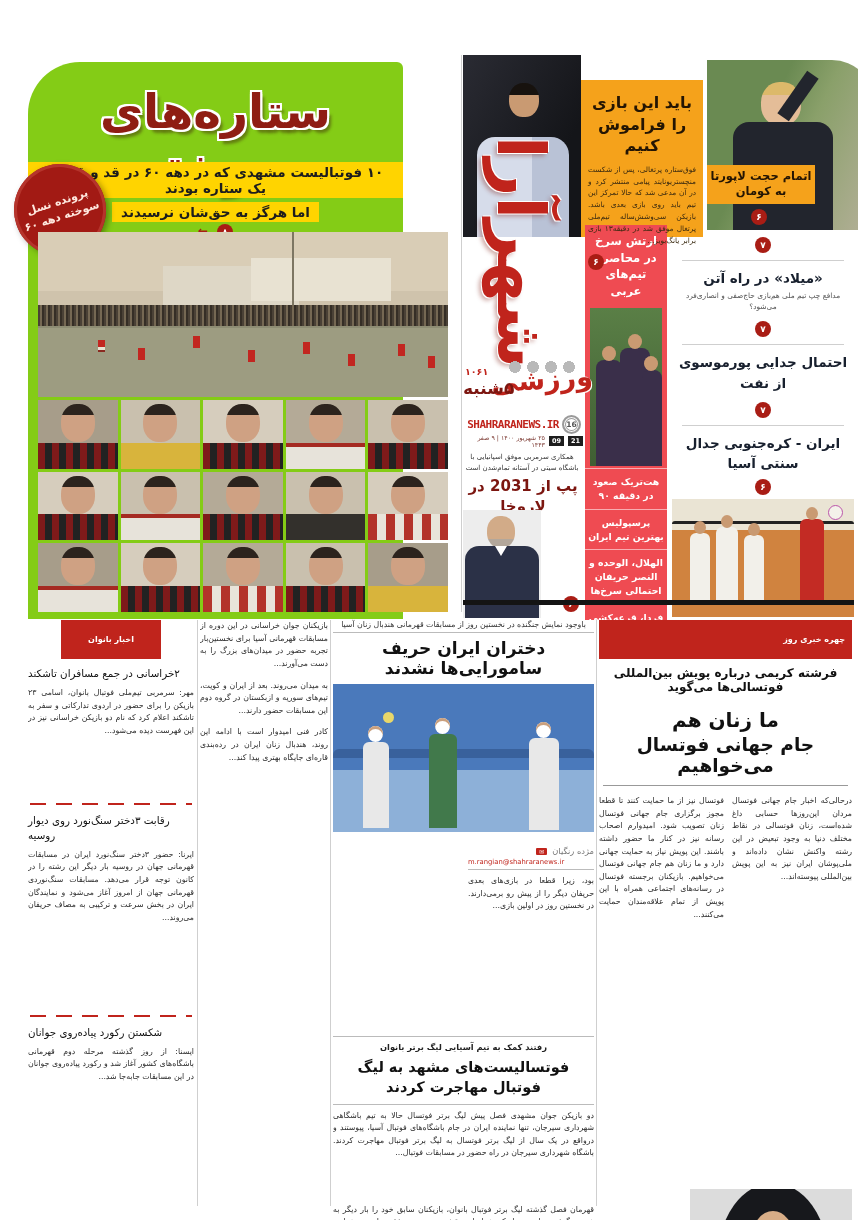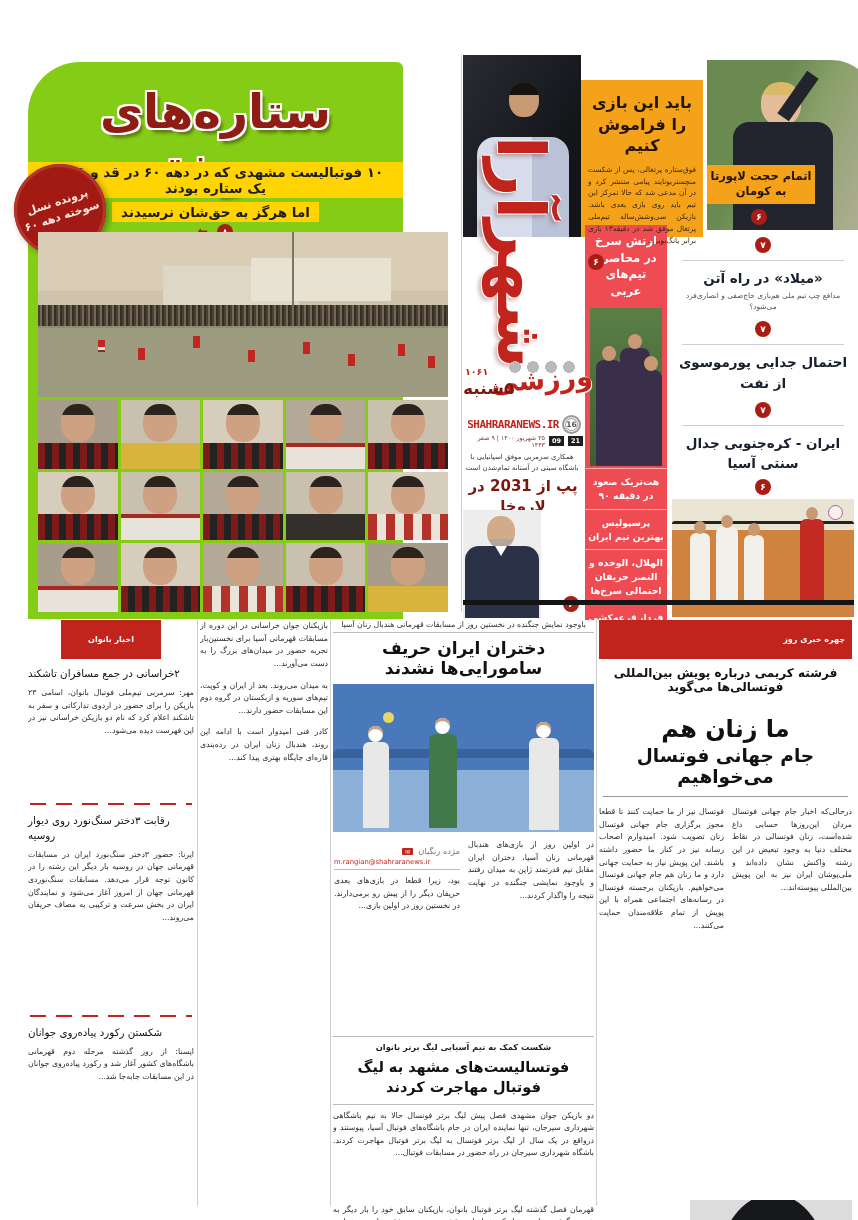--- a/index.html
+++ b/index.html
@@ -157,21 +157,21 @@
   .byline .nm{font-size:8.3px;color:#777;}
   .byline .em{font-size:6.8px;color:#c0241c;direction:ltr;text-align:left;display:block;}
   .mail-ic{display:inline-block;background:#c0241c;color:#fff;font-size:6px;padding:0 3px;border-radius:1px;}
   .futsal{margin-top:9px;border-top:1px solid #bbb;padding-top:5px;}
   .futsal-kicker{font-size:8.3px;font-weight:bold;color:#222;text-align:center;}
   .futsal-h{font-size:14.5px;font-weight:bold;color:#111;text-align:center;line-height:1.4;margin:5px 0;border-bottom:1px solid #bbb;padding-bottom:6px;}
   
   .col-karimi{left:599px;top:620px;width:253px;}
   .col-karimi .banner{text-align:right;margin-bottom:7px;}
   .kar-kicker{font-size:12px;font-weight:bold;color:#111;text-align:center;}
-  .kar-h1{font-size:24px;font-weight:bold;color:#111;text-align:center;margin-top:21px;}
+  .kar-h1{font-size:20px;font-weight:bold;color:#111;text-align:center;margin-top:14px;}
   .kar-h2{font-size:18.5px;font-weight:bold;color:#111;text-align:center;margin-top:2px;}
   .kar-rule{height:1px;background:#999;margin:9px 4px;}
   .kar-cols{display:flex;gap:8px;position:relative;}
   .kar-cols .c-right{width:120px;height:382px;}
   .kar-cols .c-left{width:125px;height:574px;}
   .ph-karimi{position:absolute;right:-91px;top:394px;width:162px;height:196px;overflow:hidden;background:#dcdcdc;}
   .ph-karimi .hijab{position:absolute;left:28px;top:-6px;width:110px;height:150px;border-radius:50% 50% 40% 40%;background:#17181c;}
   .ph-karimi .face{position:absolute;left:62px;top:22px;width:42px;height:54px;border-radius:50%;background:#d8ad87;}
 </style>
 </head>
@@ -342,33 +342,30 @@
       <i class="g1"></i>
       <i class="g2"></i>
       <i class="g3"></i>
       <b class="h1"></b>
       <b class="h2"></b>
       <b class="h3"></b>
       <i class="ball"></i>
     </div>
     <div class="hand-cols">
       <div>
-        <div class="body-text" style="height:188px;">در اولین روز از بازی‌های هندبال قهرمانی زنان آسیا، دختران ایران مقابل تیم قدرتمند ژاپن به میدان رفتند و باوجود نمایشی جنگنده در نهایت نتیجه را واگذار کردند...</div>
-      </div>
-      <div>
         <div class="byline">
           <span class="nm">مژده رنگیان</span>
           <span class="mail-ic">✉</span>
           <span class="em">m.rangian@shahraranews.ir</span>
         </div>
         <div class="body-text" style="height:152px;">بود، زیرا قطعا در بازی‌های بعدی حریفان دیگر را از پیش رو برمی‌دارند. در نخستین روز در اولین بازی...</div>
       </div>
     </div>
     <div class="futsal">
-      <div class="futsal-kicker">شکست کمک به تیم آسیایی لیگ برتر بانوان</div>
+      <div class="futsal-kicker">رفتند کمک به تیم آسیایی لیگ برتر بانوان</div>
       <div class="futsal-h">فوتسالیست‌های مشهد به لیگ فوتبال مهاجرت کردند</div>
       <div class="body-text" style="height:90px;">دو بازیکن جوان مشهدی فصل پیش لیگ برتر فوتسال حالا به تیم باشگاهی شهرداری سیرجان، تنها نماینده ایران در جام باشگاه‌های فوتبال آسیا، پیوستند و درواقع در یک سال از لیگ برتر فوتسال به لیگ برتر فوتبال مهاجرت کردند. باشگاه شهرداری سیرجان در راه حضور در مسابقات فوتبال...</div>
       <div class="body-text" style="height:60px;margin-top:4px;">قهرمان فصل گذشته لیگ برتر فوتبال بانوان، بازیکنان سابق خود را بار دیگر به خدمت گرفت و این دو بازیکن خراسانی نقش مهمی در موفقیت‌های تیم خواهند داشت...</div>
     </div>
   </div>
 
   <div class="abs col-karimi">
     <div class="banner">چهره خبری روز</div>
     <div class="kar-kicker">فرشته کریمی درباره پویش بین‌المللی فوتسالی‌ها می‌گوید</div>
     <div class="kar-h1">ما زنان هم</div>

